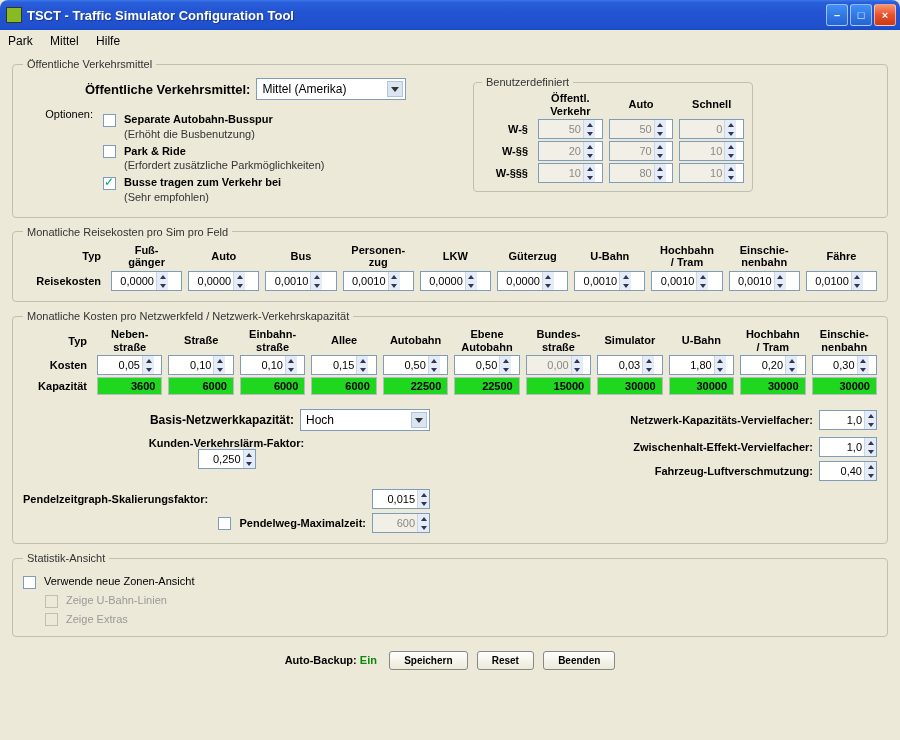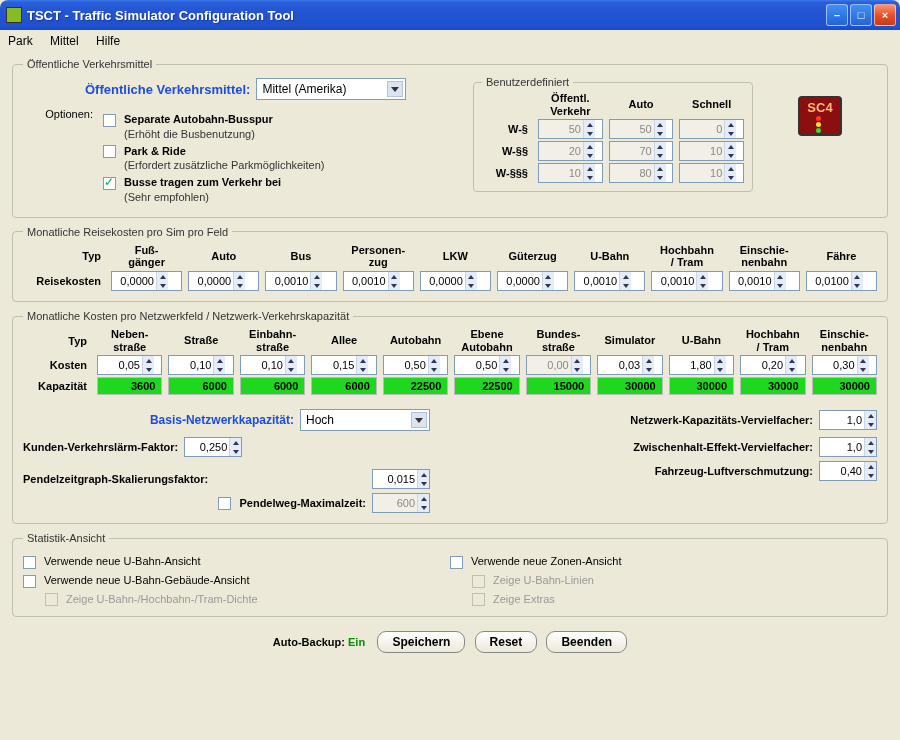--- a/index.html
+++ b/index.html
@@ -32,21 +32,21 @@
   
   .body { padding: 2px 12px 6px 12px; }
   fieldset {
     border: 1px solid #c0c0b0;
     border-radius: 4px;
     margin: 4px 0 8px 0;
     padding: 6px 10px 10px 10px;
   }
   legend { padding: 0 4px; color:#333; }
   .row { display:flex; align-items:center; }
-  .optlabel { font-weight: bold; color:#1d4ed8; font-size:13px; }
+  .optlabel { font-weight: bold; color:#000000; font-size:13px; }
   .select {
     display:inline-flex; align-items:center;
     background:white; border:1px solid #7f9db9;
     height:22px; padding:0 2px 0 5px; font-size:12px;
     min-width:150px; justify-content:space-between;
   }
   .select .arrow { width:16px; height:16px; background:#dbe5f1; border:1px solid #b0c4de; display:flex; align-items:center; justify-content:center;}
   .select .arrow::after { content:""; border-left:4px solid transparent; border-right:4px solid transparent; border-top:5px solid #333;}
   .chk { display:inline-block; width:13px; height:13px; background:white; border:1px solid #7f9db9; margin-right:8px; vertical-align:middle; position:relative;}
   .chk.checked::after { content:"✓"; position:absolute; top:-3px; left:0; font-size:12px; color:#0a5;}
@@ -66,22 +66,22 @@
   .spinner .arrows div { flex:1; background:#e4ecf7; display:flex; align-items:center; justify-content:center;}
   .spinner .arrows div::after{ content:""; border-left:3px solid transparent; border-right:3px solid transparent;}
   .spinner .arrows .up::after { border-bottom:4px solid #335;}
   .spinner .arrows .dn::after { border-top:4px solid #335;}
   .col-h { font-weight:bold; text-align:center; font-size:11px; line-height:1.15;}
   .tbl { display:grid; align-items:center; gap:2px 6px;}
   .tbl .lab { font-weight:bold; text-align:right; padding-right:4px;}
   .capcell { background:#1fd71f; text-align:right; font-weight:bold; padding:2px 6px; border:1px solid #bbb; min-width:58px;}
   .btn {
     background: linear-gradient(to bottom,#fff,#ece9d8);
-    border:1px solid #888; border-radius:9px;
-    padding: 3px 14px; font-size:12px; font-weight:bold;
+    border:1px solid #888; border-radius:3px;
+    padding: 3px 14px; font-size:10px; font-weight:bold;
   }
   .foot { text-align:center; padding:6px 0 2px 0;}
   .green { color:#0a8a0a; font-weight:bold;}
   .sc4 { width:44px; height:40px; background:#8b0f0f; border:2px solid #333; border-radius:4px; color:#ffbc7a; font-weight:bold; font-size:13px; display:flex; flex-direction:column; align-items:center; justify-content:center; gap:1px;}
   .lights { width:8px; display:flex; flex-direction:column; gap:1px;}
   .lights span { width:5px; height:5px; border-radius:50%;}
   .disabledtxt { color:#999; }
   .sec-top { display:flex; gap:10px; align-items:flex-start;}
 </style>
 </head>
@@ -202,30 +202,20 @@
         <div class="spinner">
               <input class="disabled" disabled="" value="10" style="">
               <div class="arrows">
                 <div class="up"></div>
                 <div class="dn"></div>
               </div>
             </div>
       </div>
     </fieldset>
 
-    <div style="flex:1; display:flex; align-items:center; justify-content:center; padding-top:20px;">
-      <div class="sc4">
-        <span>SC4</span>
-        <div class="lights">
-              <span style="background:#f33"></span>
-              <span style="background:#fd3"></span>
-              <span style="background:#3d3"></span>
-            </div>
-      </div>
-    </div>
   </div>
 </fieldset>
 
 <fieldset>
   <legend>Monatliche Reisekosten pro Sim pro Feld</legend>
   <div id="travel-grid" class="tbl" style="grid-template-columns: 82px repeat(10, 1fr);">
         <div class="lab">Typ</div>
         <div class="col-h" style="white-space:pre-line;">Fuß-
 gänger</div>
         <div class="col-h" style="white-space:pre-line;">Auto</div>
@@ -430,21 +420,21 @@
   <div style="display:flex; gap:40px; margin-top:14px;">
     <div style="flex:1;">
       <div class="row" style="justify-content:flex-end; margin-bottom:6px;">
         <span class="optlabel" style="font-size:12px;">Basis-Netzwerkkapazität:</span>
         <span style="width:6px"></span>
         <div class="select" style="min-width:130px;">
           <span>Hoch</span>
           <span class="arrow"></span>
         </div>
       </div>
-      <div class="row" style="margin-bottom:12px;">
+      <div class="row" style="justify-content:flex-end; margin-bottom:20px;flex-direction:column;">
         <span style="font-weight:bold;">Kunden-Verkehrslärm-Faktor:</span>
             <span style="width:6px"></span>
         <div class="spinner">
               <input value="0,250" style="">
               <div class="arrows">
                 <div class="up"></div>
                 <div class="dn"></div>
               </div>
             </div>
       </div>
@@ -506,25 +496,20 @@
               </div>
             </div>
       </div>
     </div>
   </div>
 </fieldset>
 
 <fieldset>
   <legend>Statistik-Ansicht</legend>
   <div style="display:flex;">
-    <div style="flex:1;">
-      <div class="opt-line"><span class="chk"></span><span>Verwende neue U-Bahn-Ansicht</span></div>
-      <div class="opt-line"><span class="chk"></span><span>Verwende neue U-Bahn-Gebäude-Ansicht</span></div>
-      <div class="opt-line" style="margin-left:22px;"><span class="chk disabled"></span><span class="disabledtxt">Zeige U-Bahn-/Hochbahn-/Tram-Dichte</span></div>
-    </div>
     <div style="flex:1;">
       <div class="opt-line"><span class="chk"></span><span>Verwende neue Zonen-Ansicht</span></div>
       <div class="opt-line" style="margin-left:22px;"><span class="chk disabled"></span><span class="disabledtxt">Zeige U-Bahn-Linien</span></div>
       <div class="opt-line" style="margin-left:22px;"><span class="chk disabled"></span><span class="disabledtxt">Zeige Extras</span></div>
     </div>
   </div>
 </fieldset>
 
 <div class="foot">
   <b>Auto-Backup:</b>

